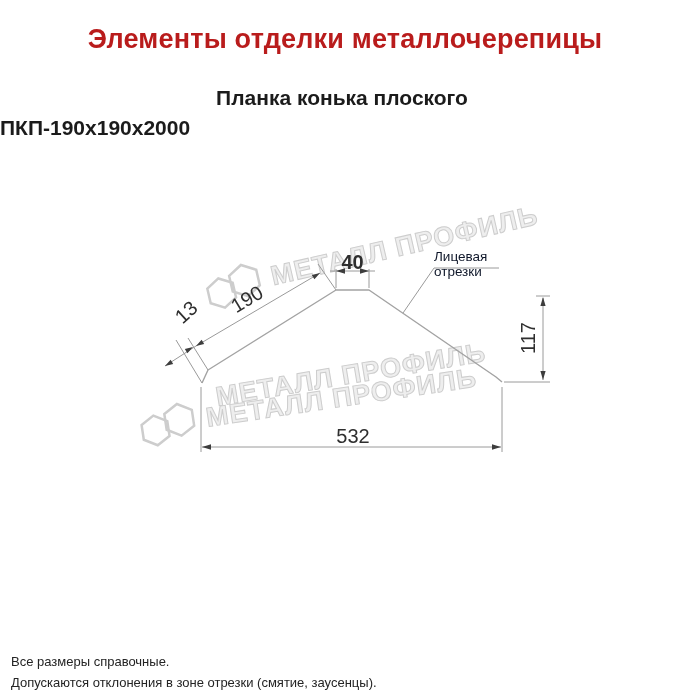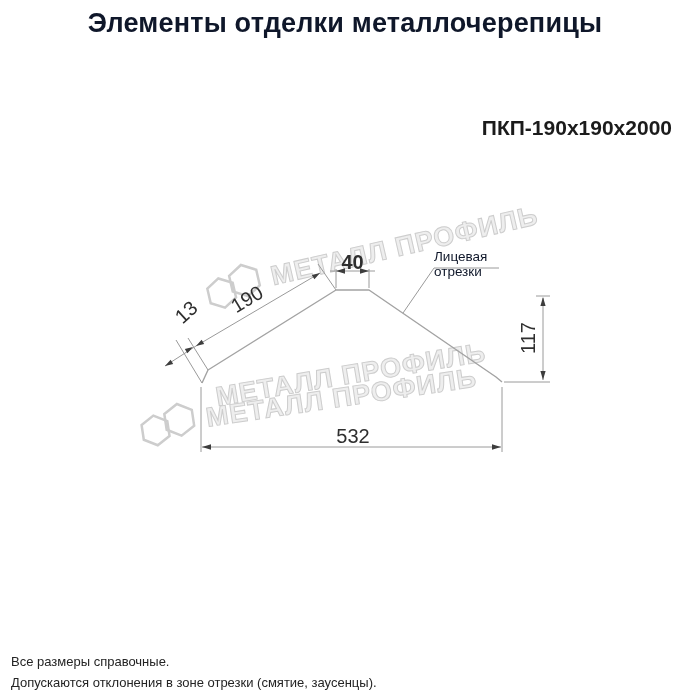--- a/index.html
+++ b/index.html
@@ -2,29 +2,29 @@
 <html><head>
 <meta charset="utf-8">
 <style>
   html,body{margin:0;padding:0;background:#ffffff;}
   .page{
     position:relative;width:700px;height:700px;background:#ffffff;
     font-family:"Liberation Sans",sans-serif;overflow:hidden;
   }
   
   .main-title{
-    position:absolute;left:0;top:8px;width:690px;text-align:center;
-    font-size:27px;font-weight:bold;color:#0f172a;letter-spacing:0.2px;
+    position:absolute;left:0;top:24px;width:690px;text-align:center;
+    font-size:27px;font-weight:bold;color:#b91c1c;letter-spacing:0.2px;
   }
   .sub-title{
     position:absolute;left:0;top:86px;width:684px;text-align:center;
     font-size:21px;font-weight:bold;color:#1b1b1b;
   }
   .model-title{
-    position:absolute;left:0;top:116px;width:672px;text-align:right;
+    position:absolute;left:0;top:116px;width:672px;text-align:left;
     font-size:21px;font-weight:bold;color:#1b1b1b;
   }
   
   .wm{
     position:absolute;display:flex;align-items:center;gap:5px;
     z-index:1;pointer-events:none;white-space:nowrap;
   }
   .wm-text{
     font-weight:bold;font-size:27px;letter-spacing:1px;
     color:rgba(205,205,205,0.35);
@@ -55,20 +55,21 @@
   .footer-line{position:absolute;left:11px;z-index:3;color:#242424;font-size:13px;}
   .footer-1{top:654px;}
   .footer-2{top:675px;}
 </style>
 </head>
 <body>
 
 <div class="page">
 
   <div class="main-title">Элементы отделки металлочерепицы</div>
+  <div class="sub-title">Планка конька плоского</div>
   <div class="model-title">ПКП-190x190x2000</div>
 
   <div class="wm wm1">
     <svg width="64" height="44" viewBox="0 0 64 44">
       <polygon points="30,34.5 17,42 4,34.5 4,19.5 17,12 30,19.5" fill="none" stroke="#cdcdcd" stroke-width="2.5"></polygon>
       <polygon points="55.9,28 42,36 28.1,28 28.1,12 42,4 55.9,12" fill="none" stroke="#cdcdcd" stroke-width="2.5"></polygon>
     </svg>
     <span class="wm-text">МЕТАЛЛ ПРОФИЛЬ</span>
   </div>
   <div class="wm wm2">

